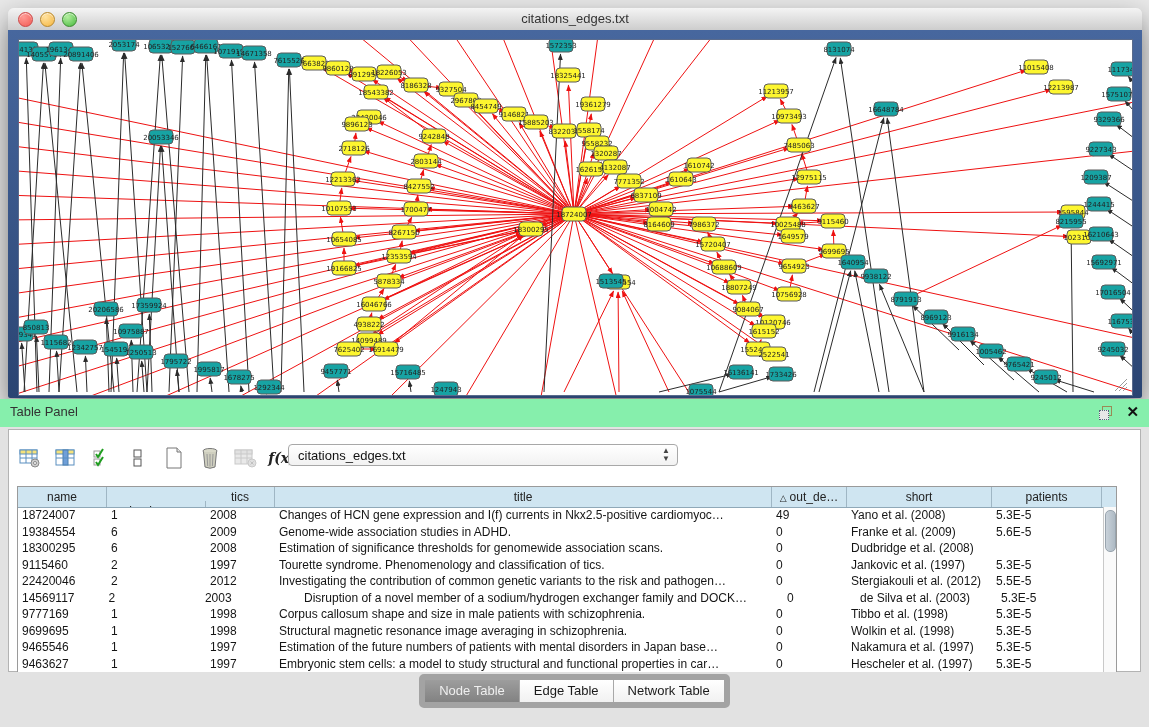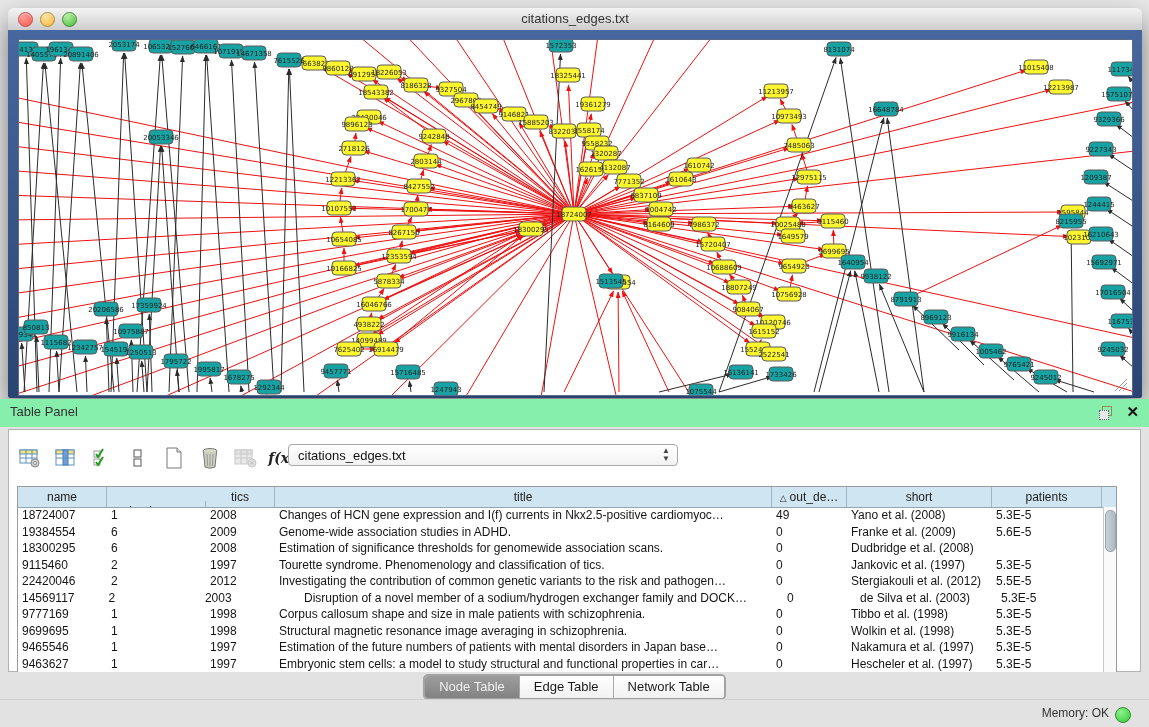--- a/index.html
+++ b/index.html
@@ -35,21 +35,21 @@
   .thead{display:flex;height:20px;background:#cfe5f1;border-bottom:1px solid #8fa8b8;}
   .th{font-size:12px;color:#222;line-height:20px;text-align:center;border-right:1px solid #9fb6c4;box-sizing:border-box;overflow:hidden;white-space:nowrap;cursor:pointer;}
   .sort-tri{font-size:9px;margin-right:3px;}
   .tbody{position:absolute;left:0;top:20px;right:12px;bottom:0;overflow:hidden;}
   .tr{display:flex;height:16.5px;line-height:16.5px;font-size:12px;color:#151515;cursor:default;}
   .td{box-sizing:border-box;padding-left:4px;overflow:hidden;white-space:nowrap;}
   .vscroll{position:absolute;right:0;top:20px;bottom:0;width:12px;background:#fafafa;border-left:1px solid #c9c9c9;}
   .vthumb{position:absolute;left:1px;top:3px;width:9px;height:40px;border-radius:5px;background:linear-gradient(90deg,#c9d2da,#aebac4);border:1px solid #98a4ae;}
   
   .tabs{position:absolute;left:0;right:0;top:275px;display:flex;justify-content:center;}
-  .seg{display:flex;border:2px solid #a3a3a3;border-radius:5px;overflow:hidden;background:#fcfcfc;height:22px;}
+  .seg{display:flex;border:6px solid #a3a3a3;border-radius:5px;overflow:hidden;background:#fcfcfc;height:22px;}
   .seg-btn{font-size:13px;line-height:22px;padding:0 14px;color:#1a1a1a;border-right:1px solid #a8a8a8;cursor:pointer;background:linear-gradient(#ffffff,#f1f1f1);}
   .seg-btn:last-child{border-right:none;}
   .seg-btn.sel{background:linear-gradient(#9d9d9d,#828282);color:#efefef;}
   
   .statusbar{position:absolute;left:0;right:0;bottom:0;height:27px;border-top:1px solid #d2d2d2;}
   .mem{position:absolute;right:40px;top:0;height:27px;line-height:27px;font-size:12px;color:#333;}
   .mem-dot{position:absolute;right:18px;top:7px;width:14px;height:14px;border-radius:50%;background:radial-gradient(circle at 35% 30%,#8ef08e,#35c935);border:1px solid #2d8f2d;}
   .ticon{display:block;}
 </style>
 </head>
@@ -996,17 +996,13 @@
   </div>
 
   <div class="tabs">
     <div class="seg" id="tabseg">
         <div class="seg-btn sel">Node Table</div>
         <div class="seg-btn">Edge Table</div>
         <div class="seg-btn">Network Table</div>
       </div>
   </div>
 
-  <div class="statusbar">
-    <span class="mem">Memory: OK</span>
-    <span class="mem-dot"></span>
-  </div>
 </div>
 
 </body></html>

